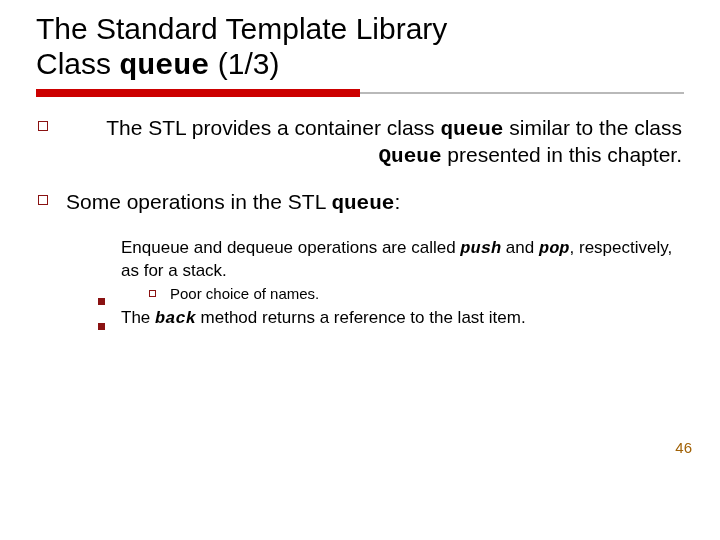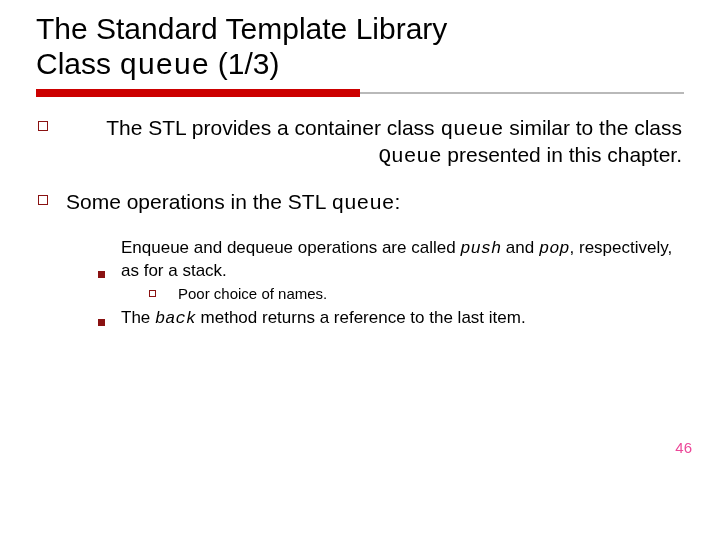--- a/index.html
+++ b/index.html
@@ -8,31 +8,31 @@
   .title-wrap { padding: 0 8px 0 8px; }
   .title { font-size: 30px; font-weight: 400; line-height: 1.15; letter-spacing: 0; }
   .title .mono { font-family: "Courier New", Courier, monospace; }
   .rule { height: 8px; margin-top: 6px; margin-bottom: 8px; position: relative; }
   .rule .red { position: absolute; left: 0; top: 0; height: 8px; width: 50%; background: #cc0000; }
   .rule .gray { position: absolute; left: 50%; top: 3px; height: 2px; width: 50%; background: #b9b9b9; }
   .body { padding: 10px 10px 0 10px; }
   .item-l1 { display: flex; align-items: flex-start; margin-bottom: 20px; }
   .bullet-square-open { width: 10px; height: 10px; border: 1.5px solid #8a1212; flex: 0 0 auto; margin-top: 6px; margin-right: 18px; }
   .text-l1 { font-size: 21px; line-height: 1.2; text-align: right; }
-  .mono { font-family: "Courier New", Courier, monospace; }
+  .mono { font-family: "Courier New", Courier, monospace; font-weight: bold; }
   .sublist { margin-top: 8px; padding-left: 60px; }
-  .item-l2 { display: flex; align-items: center; margin-bottom: 2px; }
+  .item-l2 { display: flex; align-items: flex-end; margin-bottom: 2px; }
   .bullet-square-solid { width: 7px; height: 7px; background: #8a1212; flex: 0 0 auto; margin-top: 7px; margin-right: 16px; }
   .text-l2 { font-size: 17px; line-height: 1.3; }
   .subsublist { padding-left: 28px; margin-top: 2px; margin-bottom: 2px; }
-  .item-l3 { display: flex; align-items: flex-start; gap: 8px; }
+  .item-l3 { display: flex; align-items: flex-start; }
   .bullet-tiny-open { width: 7px; height: 7px; border: 1px solid #8a1212; flex: 0 0 auto; margin-top: 6px; margin-right: 14px; }
   .text-l3 { font-size: 15px; line-height: 1.3; }
   .italic { font-style: italic; }
-  .pagenum { position: absolute; right: 28px; bottom: 14px; font-size: 15px; color: #ec4899; }
+  .pagenum { position: absolute; right: 28px; bottom: 14px; font-size: 15px; color: #a16207; }
 </style>
 </head>
 <body>
 
 <div class="slide">
 
   <div class="title-wrap">
     <h1 class="title">
       <span>The Standard Template Library</span><br>
       <span>Class </span><span class="mono">queue</span><span> (1/3)</span>

